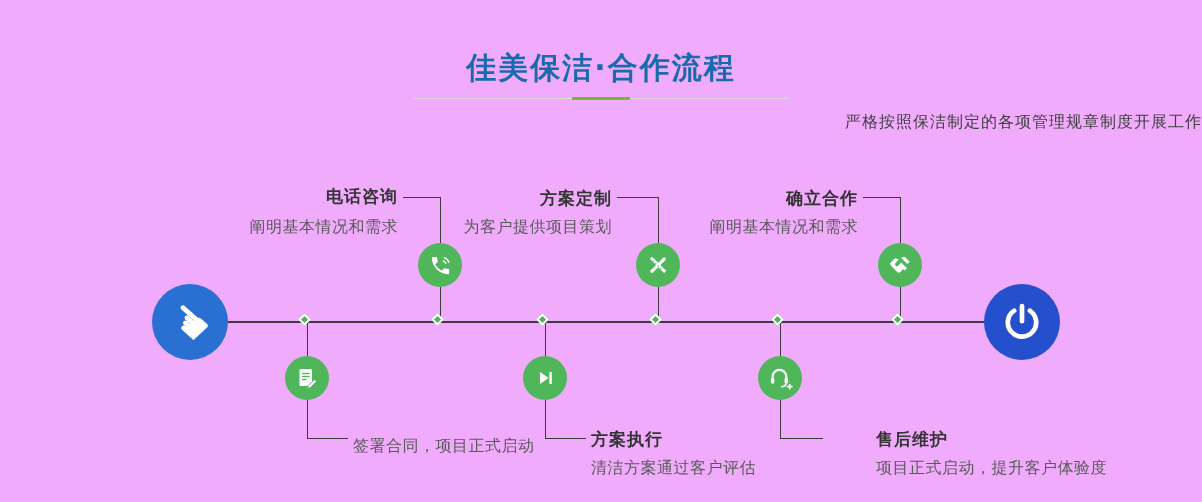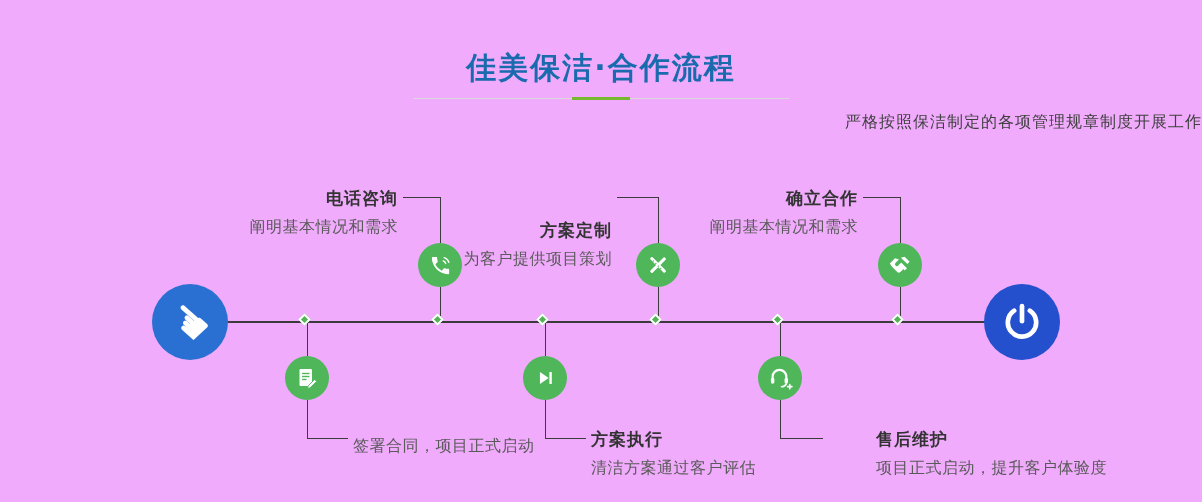--- a/index.html
+++ b/index.html
@@ -47,21 +47,21 @@
   .eh2 { left: 617px; top: 197px; width: 41px; }  .ev2 { left: 658px; top: 197px; height: 46px; }
   .eh3 { left: 863px; top: 197px; width: 37px; }  .ev3 { left: 900px; top: 197px; height: 46px; }
   .ev4 { left: 307px; top: 400px; height: 38px; } .eh4 { left: 307px; top: 438px; width: 41px; }
   .ev5 { left: 545px; top: 400px; height: 38px; } .eh5 { left: 545px; top: 438px; width: 41px; }
   .ev6 { left: 780px; top: 400px; height: 38px; } .eh6 { left: 780px; top: 438px; width: 43px; }
 
   
   .stext { position: absolute; }
   .stext.top { text-align: right; }
   .stext.bot { text-align: left; }
-  .st1 { right: 804px; top: 187px; } .st2 { right: 590px; top: 187px; margin-top: 32px; } .st3 { right: 344px; top: 187px; }
+  .st1 { right: 804px; top: 187px; font-family: Liberation Mono, monospace; } .st2 { right: 590px; top: 187px; } .st3 { right: 344px; top: 187px; }
   .st4 { left: 353px; top: 428px; } .st5 { left: 591px; top: 428px; } .st6 { left: 828px; top: 428px; margin-left: 48px; }
   .step-title { font-size: 17px; font-weight: 700; color: #333; line-height: 1.3; letter-spacing: 1px; }
   .step-desc  { font-size: 16px; color: #5a5a5a; margin-top: 8px; letter-spacing: 0.5px; }
 </style>
 </head>
 <body>
 
 <div class="canvas">
 
   <h1 class="page-title">佳美保洁·合作流程</h1>

